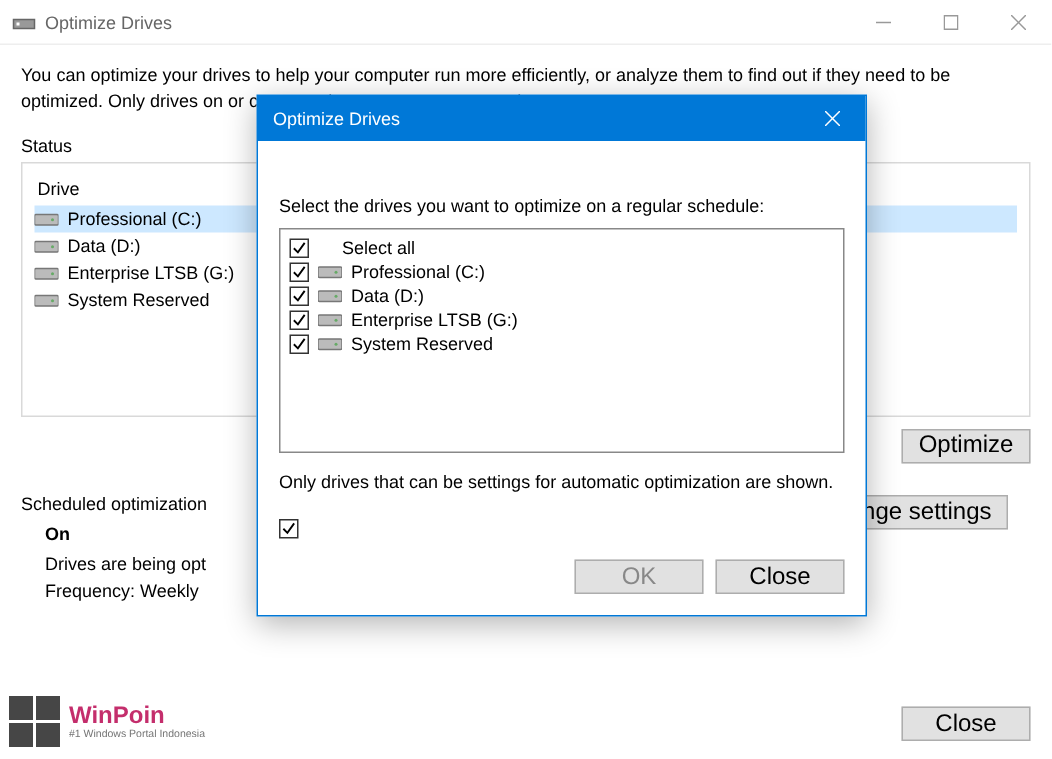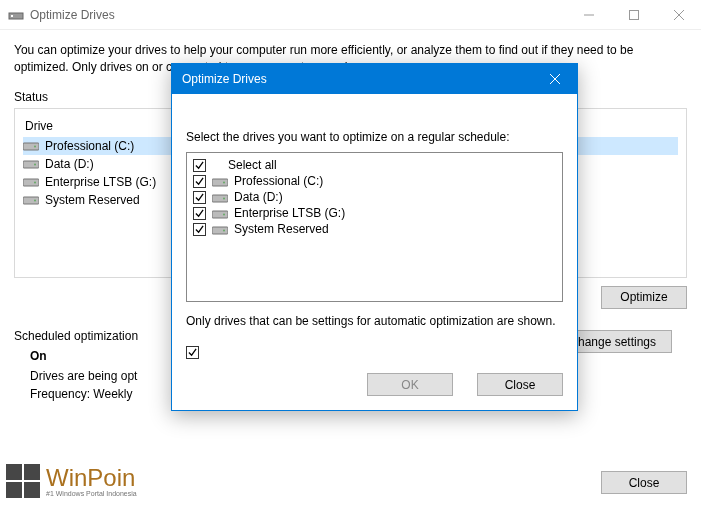--- a/index.html
+++ b/index.html
@@ -15,49 +15,49 @@
 .desc { margin-bottom: 14px; line-height: 1.4; }
 .section-label { margin-bottom: 4px; }
 .status-box { border: 1px solid #d9d9d9; padding: 6px 8px 60px 8px; height: 170px; }
 .status-header { padding: 4px 2px; font-weight: normal; }
 .drive-row { display: flex; align-items: center; padding: 2px 0; }
 .drive-row.sel { background: #cde8ff; }
 .disk-icon { width: 16px; height: 12px; margin-right: 6px; display: inline-block; }
 .disk-icon svg { width: 16px; height: 12px; display: block; }
 
 .btn-row { display: flex; justify-content: flex-end; margin-top: 8px; }
-.btn { min-width: 86px; height: 23px; background: #e1e1e1; border: 1px solid #adadad; font-size: 12px; display: inline-flex; align-items: center; justify-content: center; cursor: pointer; padding: 0 10px; }
+.btn { min-width: 86px; height: 23px; background: #e1e1e1; border: 1px solid #adadad; font-size: 16px; display: inline-flex; align-items: center; justify-content: center; cursor: pointer; padding: 0 10px; }
 .btn.disabled { color: #888; }
 .sched { margin-top: 20px; }
 .sched .lbl { margin-bottom: 6px; }
 .sched .on { font-weight: bold; margin-left: 16px; margin-bottom: 6px; }
 .sched .line { margin-left: 16px; margin-bottom: 4px; }
 .close-row { position: absolute; right: 14px; bottom: 12px; }
 
 
 .dialog { position: absolute; left: 171px; top: 63px; width: 407px; background: #fff; border: 1px solid #0078d7; box-shadow: 0 5px 20px rgba(0,0,0,0.3); z-index: 10; }
 .dlg-titlebar { height: 30px; background: #0078d7; color: #fff; display: flex; align-items: center; padding-left: 10px; }
 .dlg-titlebar .title { flex: 1; font-size: 12px; }
 .dlg-titlebar .xbtn { width: 45px; height: 30px; display: flex; align-items: center; justify-content: center; }
 .dlg-body { padding: 12px 14px 14px 14px; margin-top: 24px; }
 .dlg-desc { margin-bottom: 8px; }
 .dlg-list { border: 1px solid #888; height: 150px; padding: 4px 6px; }
-.chk-row { display: flex; align-items: flex-end; padding: 1px 0; }
+.chk-row { display: flex; align-items: center; padding: 1px 0; }
 .chk { width: 13px; height: 13px; border: 1px solid #333; margin-right: 6px; display: inline-flex; align-items: center; justify-content: center; flex-shrink: 0; }
 .chk svg { width: 9px; height: 9px; display: block; }
 .chk-row .spacer { width: 16px; }
 .note { margin: 12px 0 18px 0; }
 .auto-row { display: flex; align-items: center; margin-bottom: 14px; }
-.dlg-btns { display: flex; justify-content: flex-end; gap: 24px; }
+.dlg-btns { display: flex; justify-content: flex-end; gap: 8px; }
 
 
 .watermark { position: absolute; left: 6px; bottom: 8px; display: flex; align-items: center; gap: 6px; opacity: 0.9; }
 .watermark .sq { display: grid; grid-template-columns: 16px 16px; grid-template-rows: 16px 16px; gap: 2px; }
 .watermark .sq div { background: #333; }
-.watermark .txt .big { font-size: 24px; font-weight: 400; color: #a16207; line-height: 1; }
+.watermark .txt .big { font-size: 16px; font-weight: 700; color: #be185d; line-height: 1; }
 .watermark .txt .sm { font-size: 7px; color: #666; }
 </style>
 </head>
 <body>
 
 <div class="main-titlebar">
   <span class="icon">
     <svg viewBox="0 0 16 16">
         <rect x="1" y="6" width="14" height="6" fill="#999" stroke="#666"></rect>
         <rect x="3" y="8" width="2" height="2" fill="#fff"></rect>

